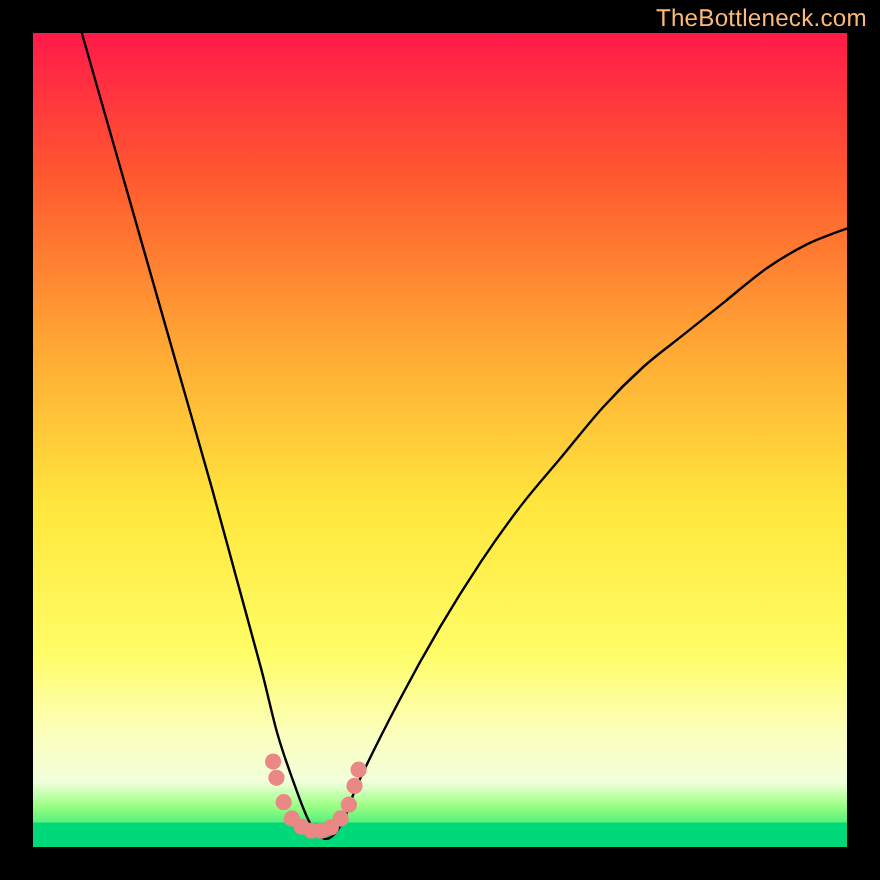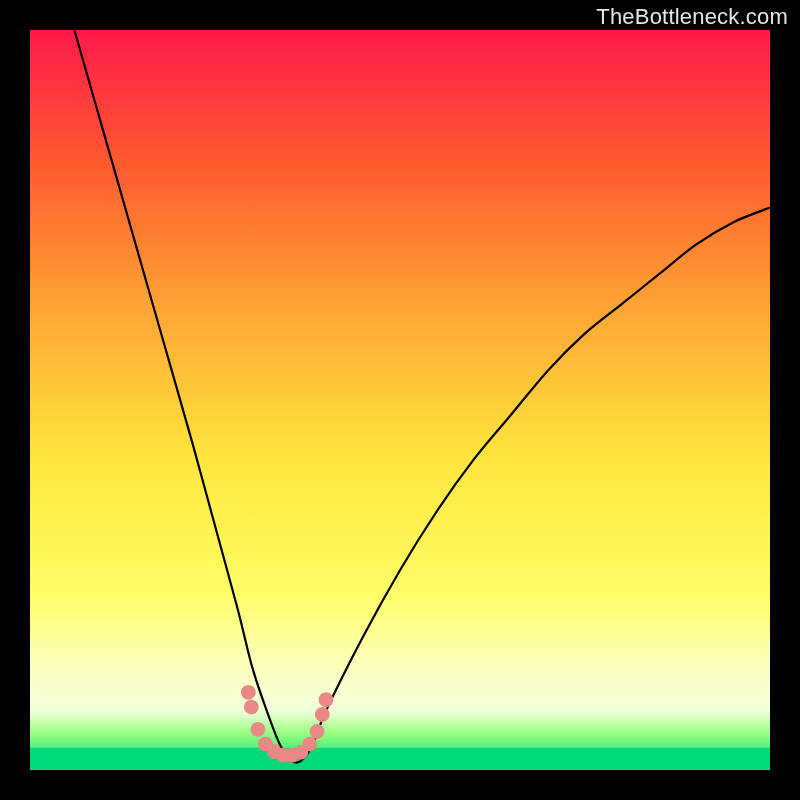--- a/index.html
+++ b/index.html
@@ -14,21 +14,21 @@
   .stage {
     position: relative;
     width: 800px;
     height: 800px;
     background: #000;
   }
   .watermark {
     position: absolute;
     top: 4px;
     right: 12px;
-    color: #e5e5e5;
+    color: #fdba74;
     font-size: 22px;
     font-weight: 400;
     letter-spacing: 0.2px;
     z-index: 50;
     user-select: none;
   }
   svg.plot {
     position: absolute;
     left: 0;
     top: 0;

